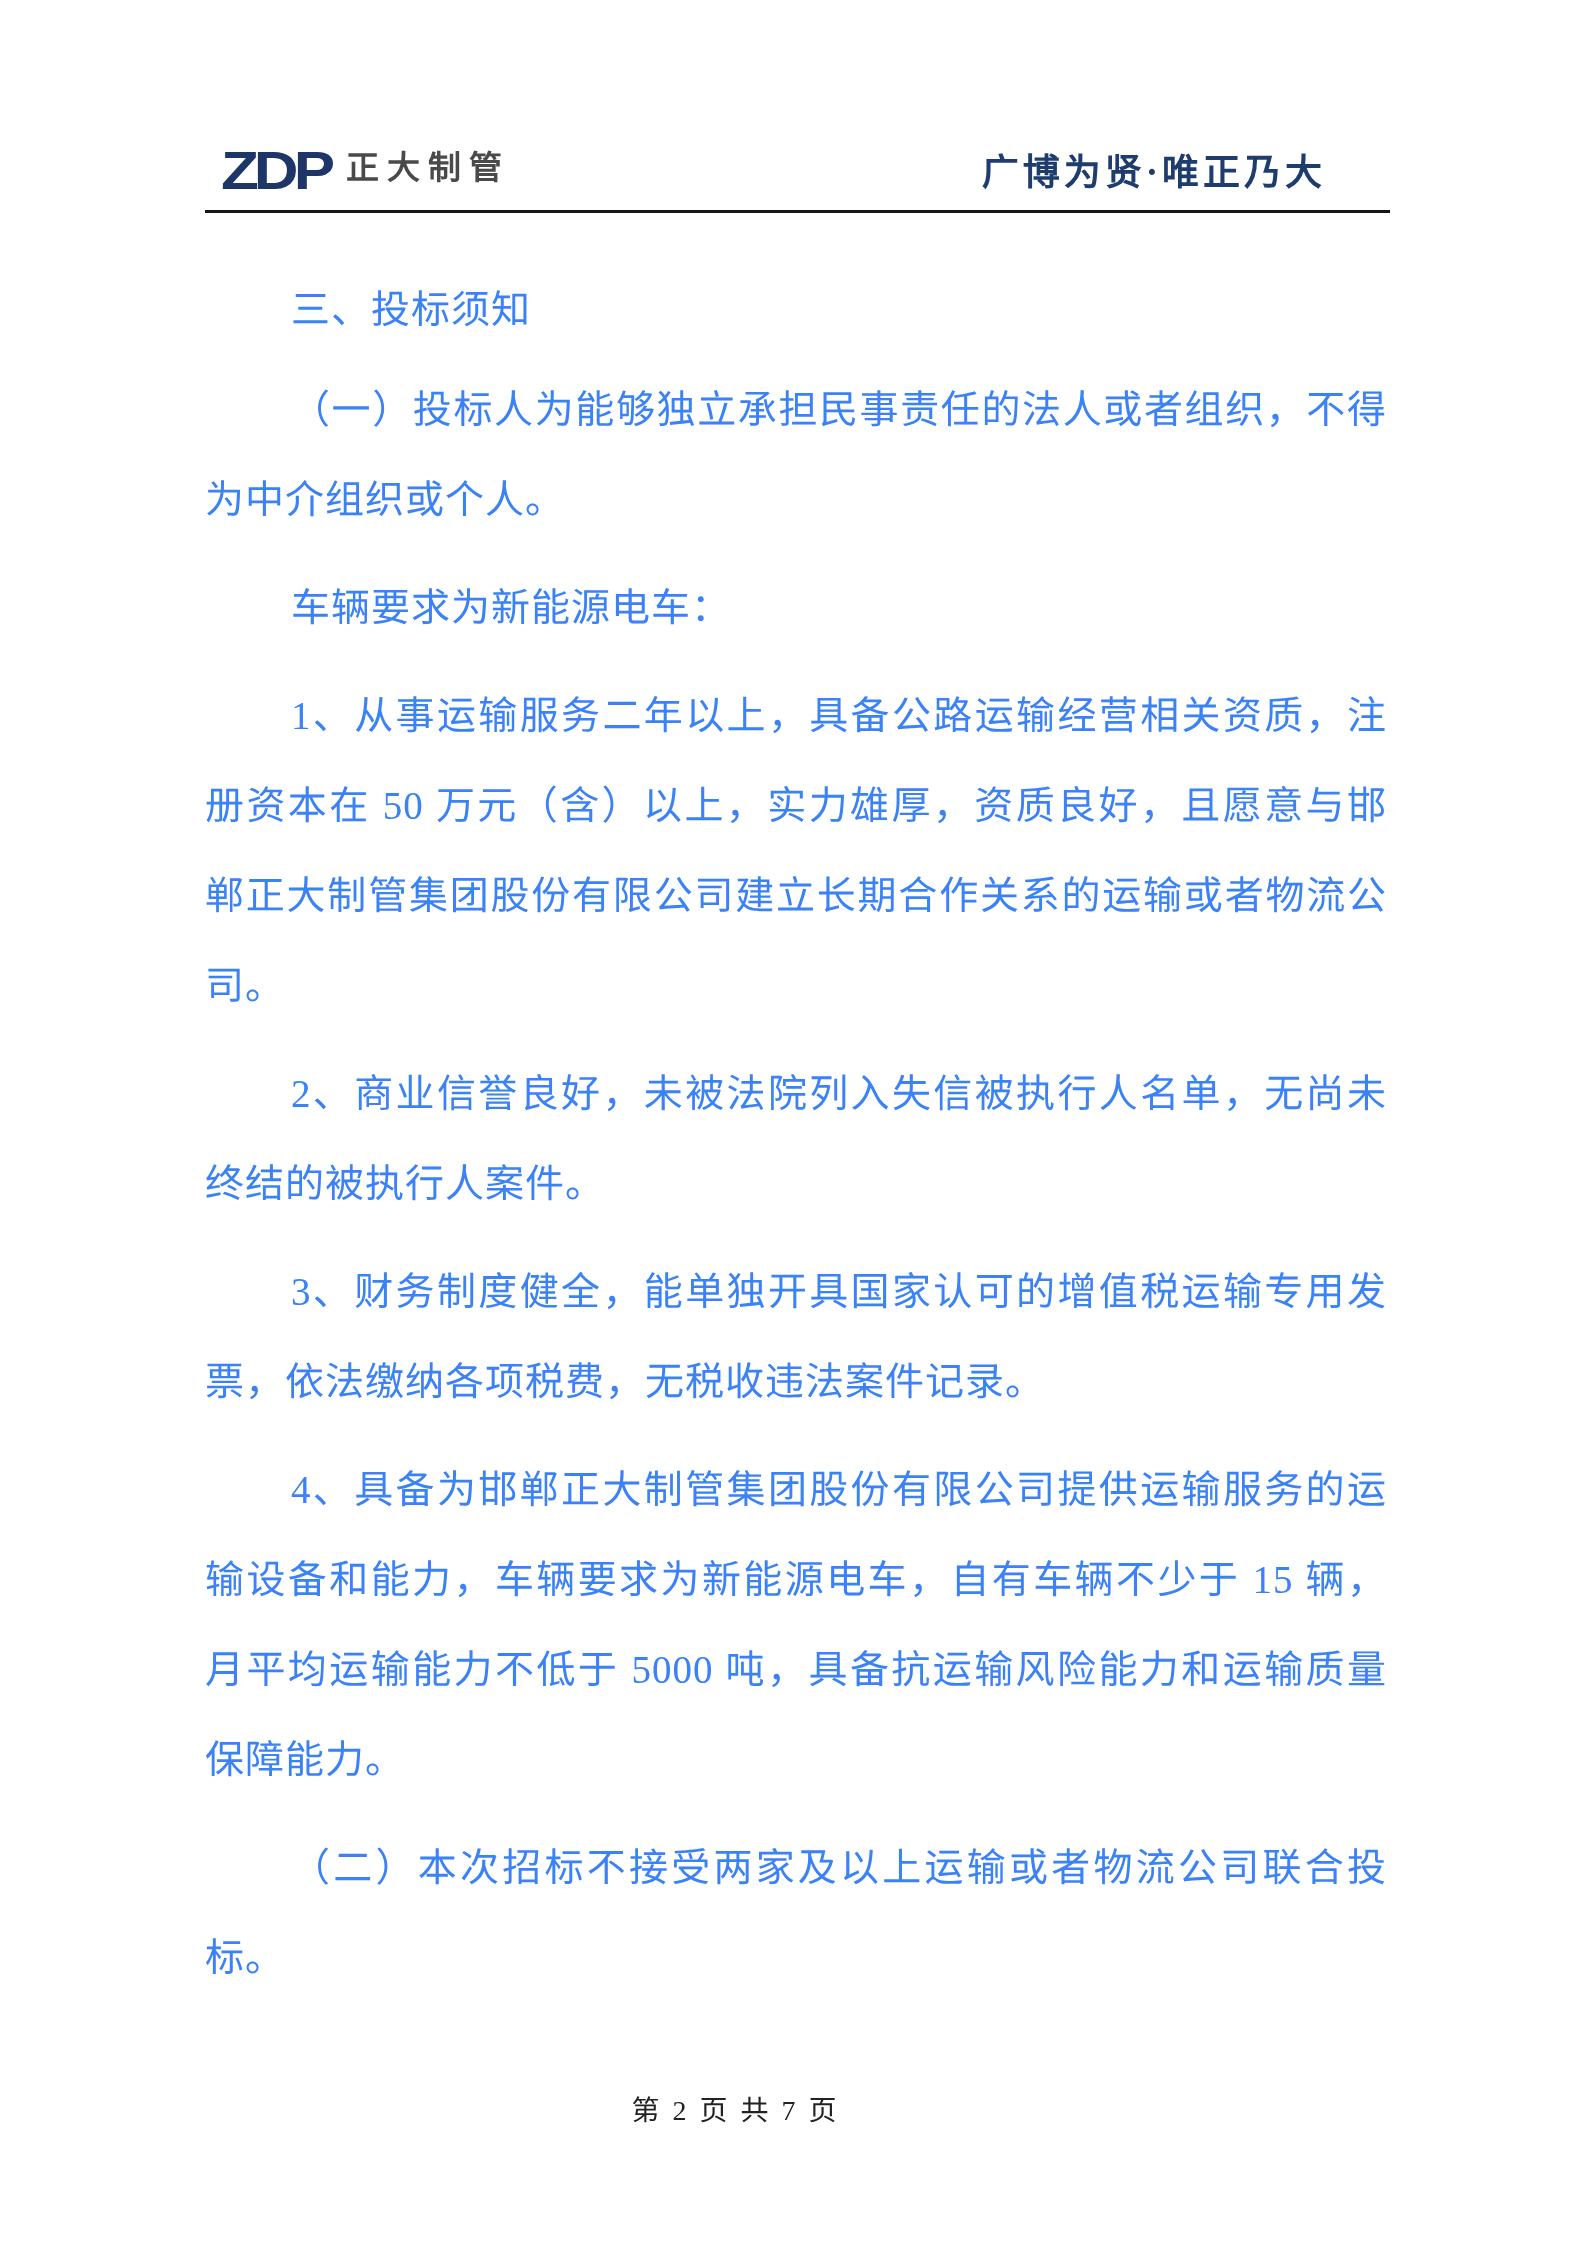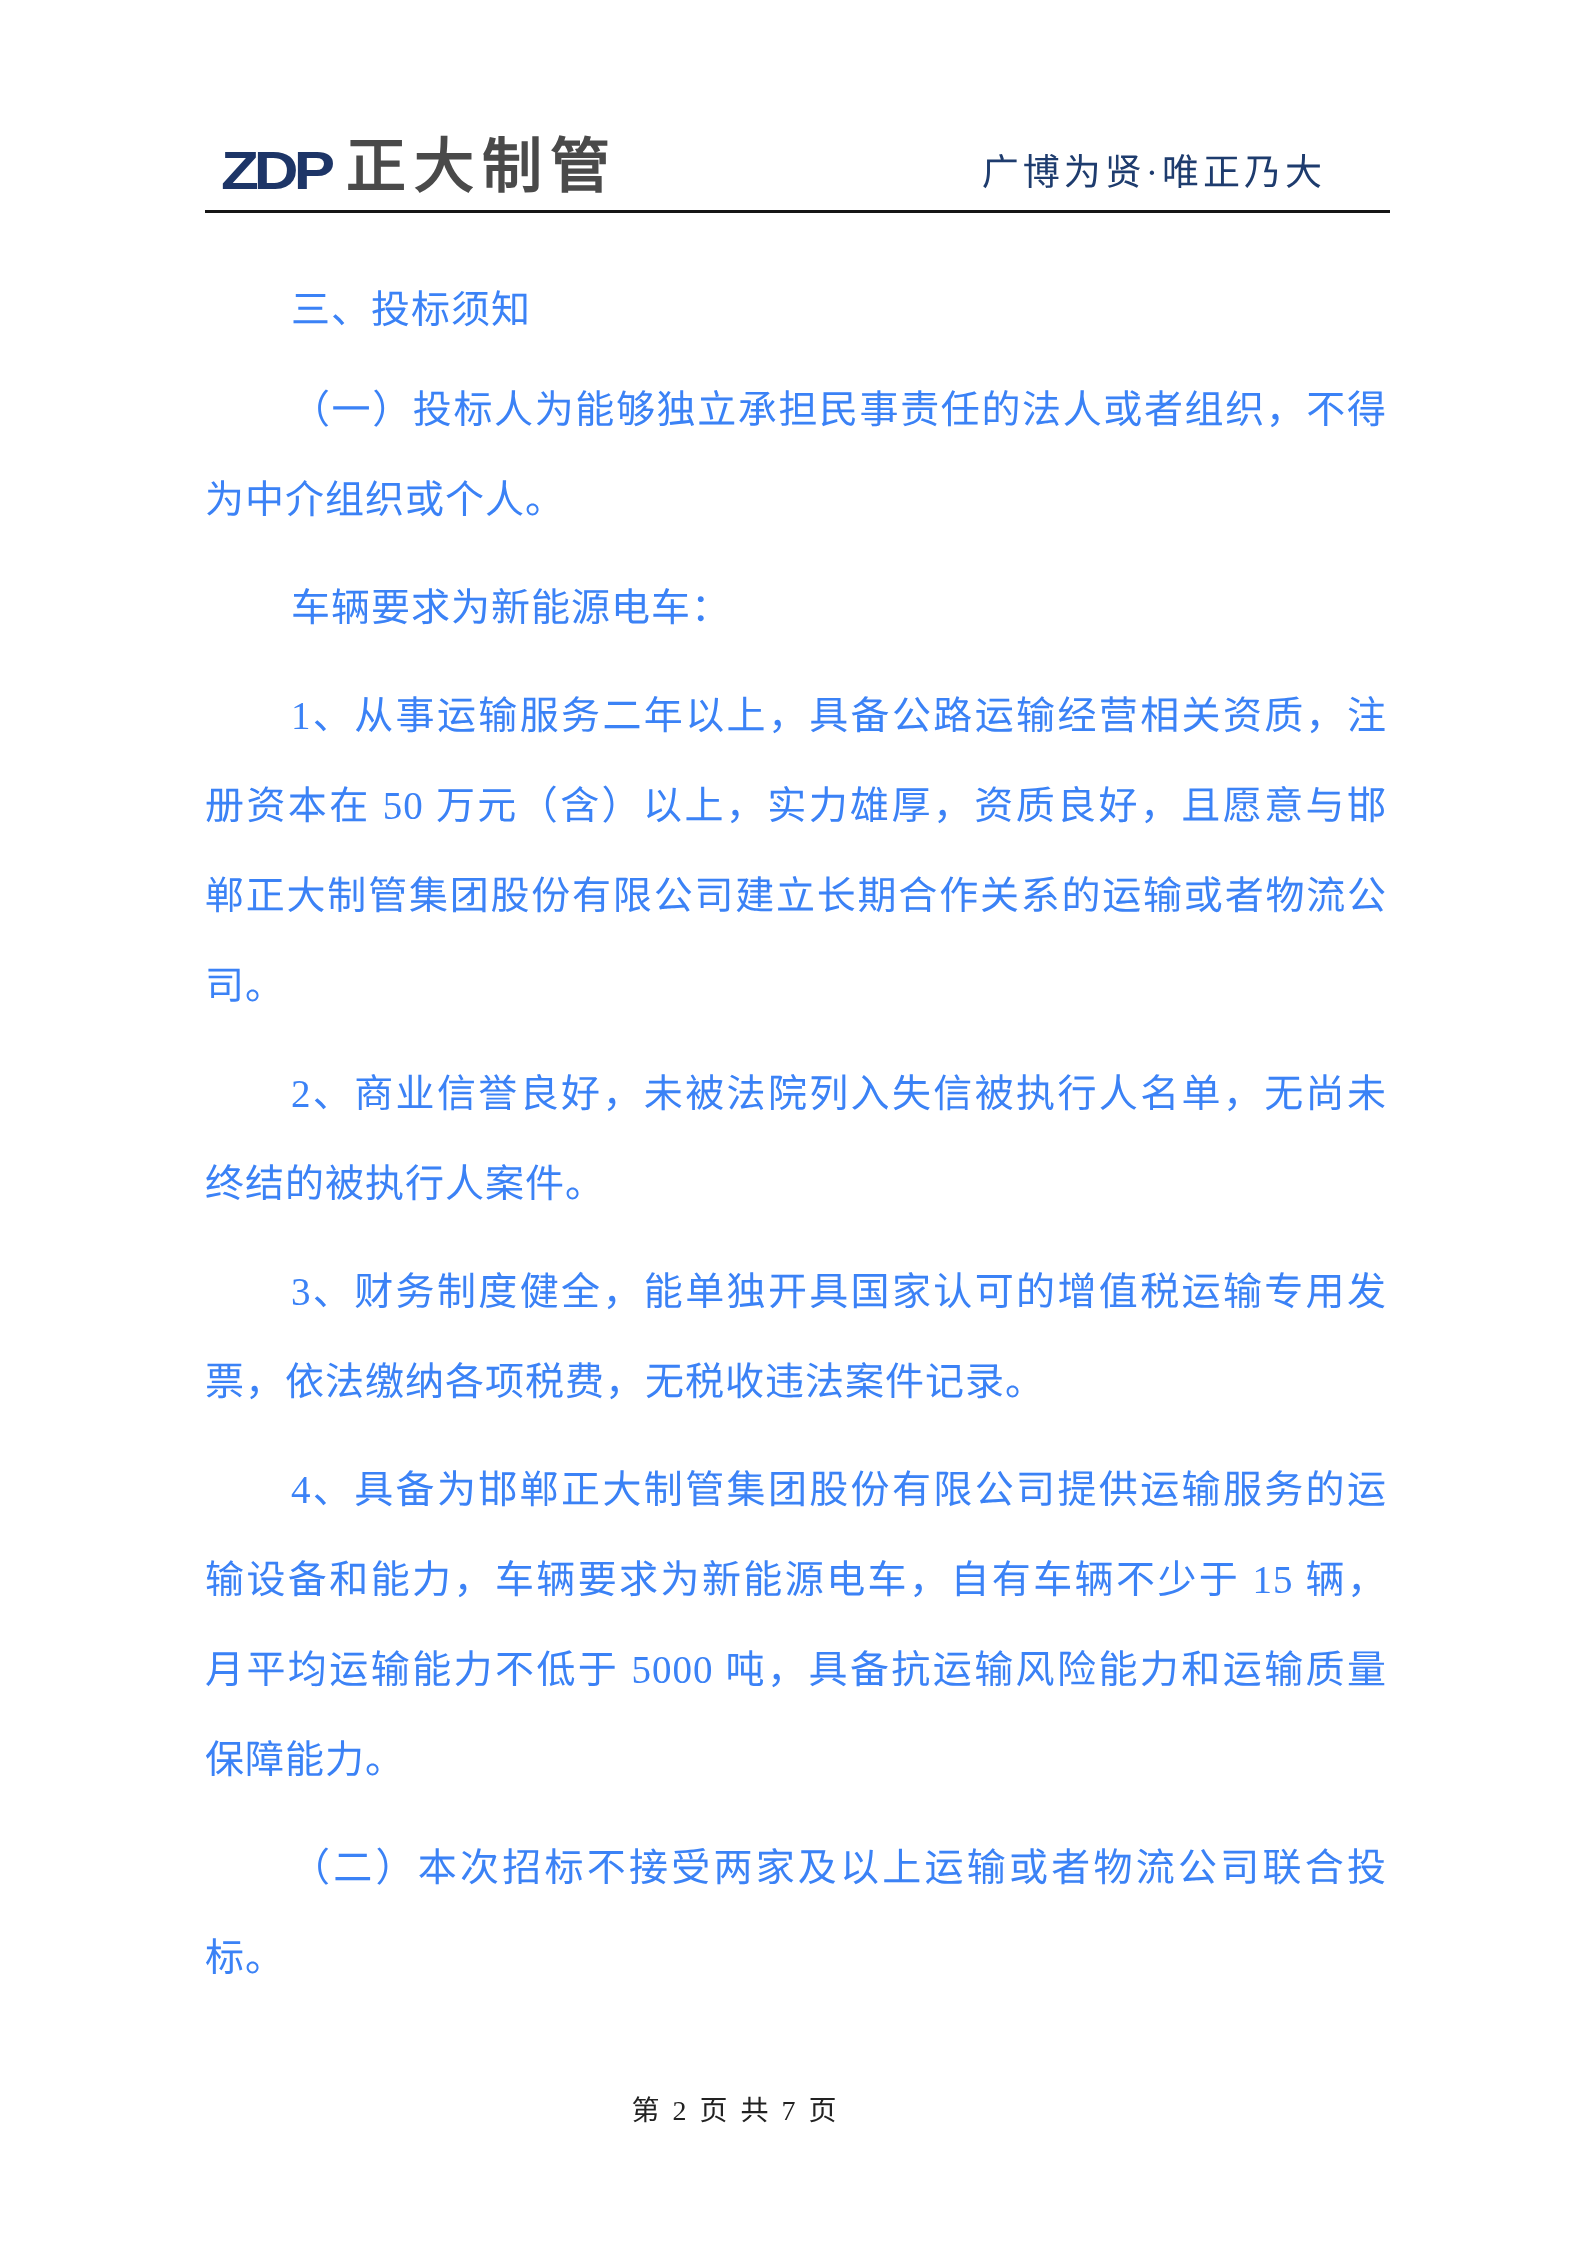--- a/index.html
+++ b/index.html
@@ -39,29 +39,29 @@
     font-size: 62px;
     line-height: 1;
     letter-spacing: -5px;
     color: #1d3567;
     transform: scaleY(0.88);
     transform-origin: bottom left;
   }
   .logo-cn {
     font-family: "Liberation Sans", "DejaVu Sans", sans-serif;
     font-weight: 700;
-    font-size: 60px;
+    font-size: 33px;
     line-height: 1;
     letter-spacing: 8px;
     color: #4a4a4a;
     margin-left: 16px;
   }
   .tagline {
     font-family: "Liberation Serif", "DejaVu Serif", serif;
-    font-weight: 400;
+    font-weight: 700;
     font-size: 37px;
     line-height: 1.1;
     letter-spacing: 4px;
     color: #1e3c6e;
     margin-right: 64px;
     padding-bottom: 4px;
     text-align: center;
   }
   .header-rule {
     border-bottom: 3px solid #161616;

